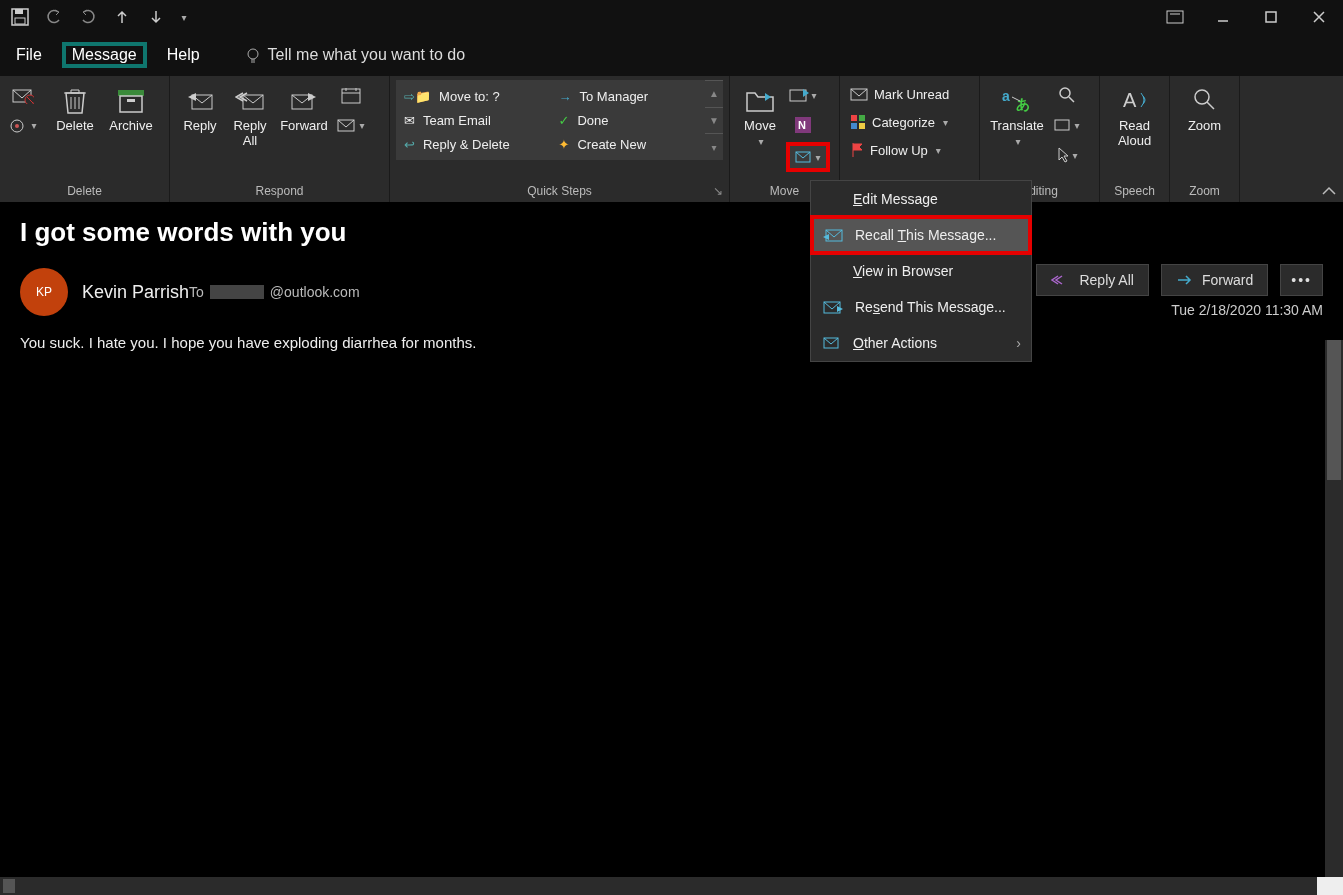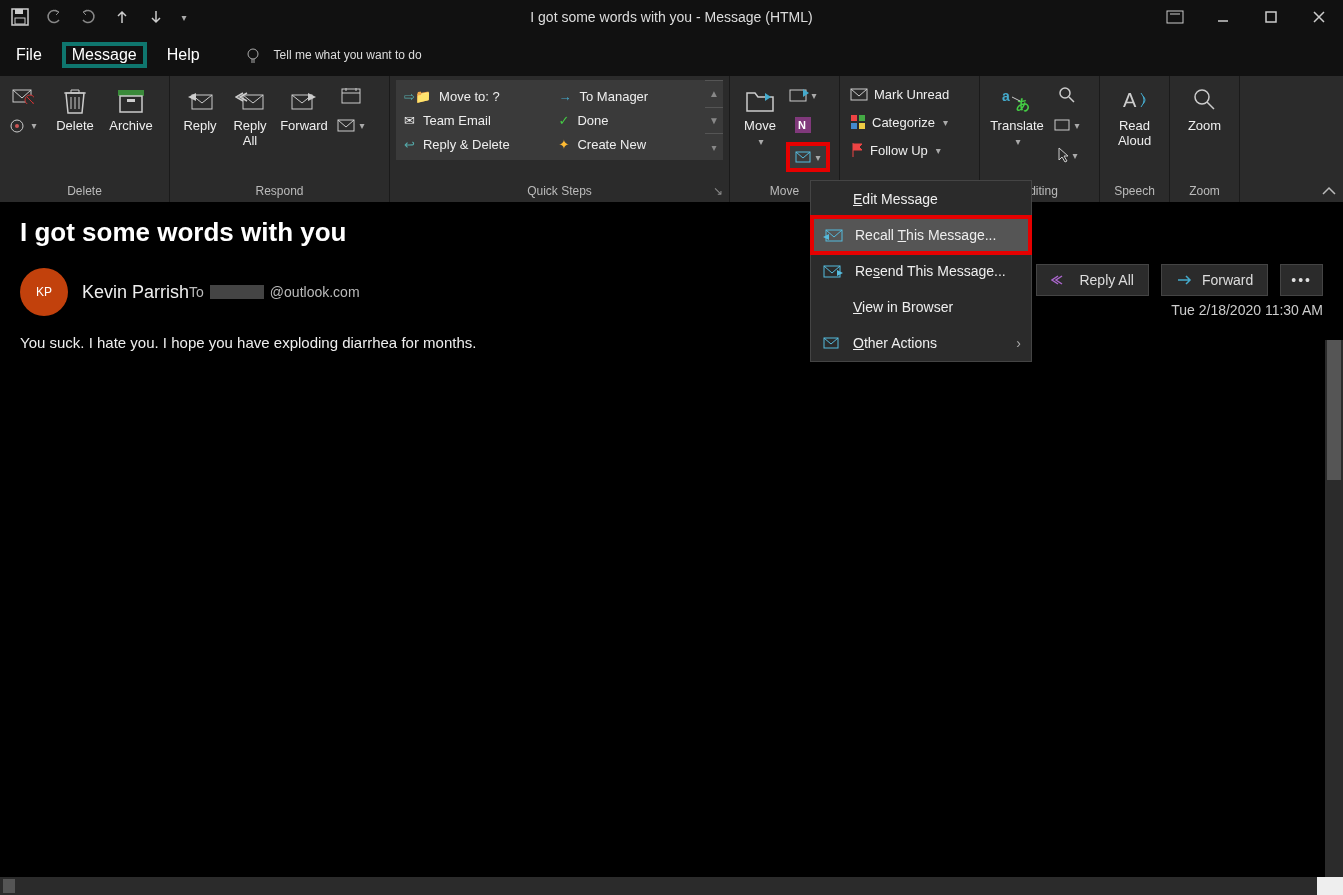--- a/index.html
+++ b/index.html
@@ -6,21 +6,21 @@
   *{box-sizing:border-box}
   .titlebar{height:34px;background:#111;display:flex;align-items:center;position:relative}
   .qat{display:flex;align-items:center;gap:6px;height:100%;padding:0 6px}
   .qat-item{width:28px;height:28px;display:flex;align-items:center;justify-content:center;color:#ccc}
   .win-title{position:absolute;left:0;right:0;text-align:center;color:#ddd;font-size:14px;pointer-events:none}
   .win-controls{position:absolute;right:0;top:0;display:flex;height:100%}
   .win-btn{width:48px;display:flex;align-items:center;justify-content:center;color:#ddd}
   .tabbar{height:42px;background:#111;display:flex;align-items:center;padding:0 6px;gap:10px}
   .tab{padding:4px 10px;font-size:16px;color:#fff}
   .tab.active{border:4px solid #0f766e;padding:0 6px}
-  .tellme{display:flex;align-items:center;gap:12px;margin-left:24px;color:#ddd;font-size:12px}
+  .tellme{display:flex;align-items:center;gap:6px;margin-left:24px;color:#ddd;font-size:16px}
   .ribbon{height:126px;background:#2b2b2b;display:flex;position:relative}
   .group{display:flex;flex-direction:column;border-right:1px solid #1a1a1a;padding:4px 6px 2px 6px;justify-content:space-between}
   .group-label{text-align:center;color:#bbb;font-size:12px;margin-top:2px;margin-bottom:2px}
   .big-btn{display:flex;flex-direction:column;align-items:center;justify-content:flex-start;width:54px;height:86px;padding-top:4px;color:#eee;font-size:13px}
   .big-btn .ic{width:32px;height:32px;display:flex;align-items:center;justify-content:center;margin-bottom:2px}
   .big-btn span{text-align:center;line-height:15px}
   .row{display:flex;gap:2px}
   .minicol{display:flex;flex-direction:column;gap:4px;justify-content:flex-start;padding-top:2px}
   .mini{width:34px;height:26px;display:flex;align-items:center;justify-content:center;color:#ccc}
   .qs-box{background:#3a3a3a;height:80px;width:310px;display:flex;flex-direction:column;flex-wrap:wrap;padding:4px 0}
@@ -86,21 +86,20 @@
           <path d="M8 14 V3 M4 7 L8 3 L12 7" fill="none" stroke="#ccc" stroke-width="1.5"></path>
         </svg>
     </div>
     <div class="qat-item">
       <svg width="16" height="16">
           <path d="M8 2 V13 M4 9 L8 13 L12 9" fill="none" stroke="#ccc" stroke-width="1.5"></path>
         </svg>
     </div>
     <div class="qat-item" style="width:16px;font-size:10px;color:#aaa">▾</div>
   </div>
-  <div class="win-title">I got some words with you  -  Message (HTML)</div>
   <div class="win-controls">
     <div class="win-btn">
       <svg width="18" height="14">
           <rect x="1" y="1" width="16" height="12" fill="none" stroke="#ccc"></rect>
           <path d="M4 4 L14 4" stroke="#ccc"></path>
         </svg>
     </div>
     <div class="win-btn">
         <svg width="14" height="14">
           <path d="M2 11 L12 11" stroke="#ccc" stroke-width="1.5"></path>
@@ -426,32 +425,32 @@
     <span>
         <svg width="20" height="14">
           <rect x="3" y="2" width="16" height="11" fill="none" stroke="#5bd"></rect>
           <path d="M3 2 L11 9 L19 2" stroke="#5bd" fill="none"></path>
           <path d="M6 6 L0 9 L6 12" fill="#5bd"></path>
         </svg>
       </span>
     <span class="menu-text">Recall <span class="u">T</span>his Message...</span>
   </div>
   <div class="menu-item">
+    <span style="width:18px"></span>
+    <span class="menu-text"><span class="u">V</span>iew in Browser</span>
+  </div>
+  <div class="menu-item">
     <span>
         <svg width="20" height="14">
           <rect x="1" y="2" width="16" height="11" fill="none" stroke="#5bd"></rect>
           <path d="M1 2 L9 9 L17 2" stroke="#5bd" fill="none"></path>
           <path d="M14 6 L20 9 L14 12" fill="#5bd"></path>
         </svg>
       </span>
     <span class="menu-text">Re<span class="u">s</span>end This Message...</span>
-  </div>
-  <div class="menu-item">
-    <span style="width:18px"></span>
-    <span class="menu-text"><span class="u">V</span>iew in Browser</span>
   </div>
   <div class="menu-item">
     <span>
         <svg width="18" height="14">
           <rect x="1" y="2" width="14" height="10" fill="none" stroke="#5bd"></rect>
           <path d="M1 2 L8 8 L15 2" stroke="#5bd" fill="none"></path>
         </svg>
       </span>
     <span class="menu-text"><span class="u">O</span>ther Actions</span>
     <span class="arrow">›</span>

